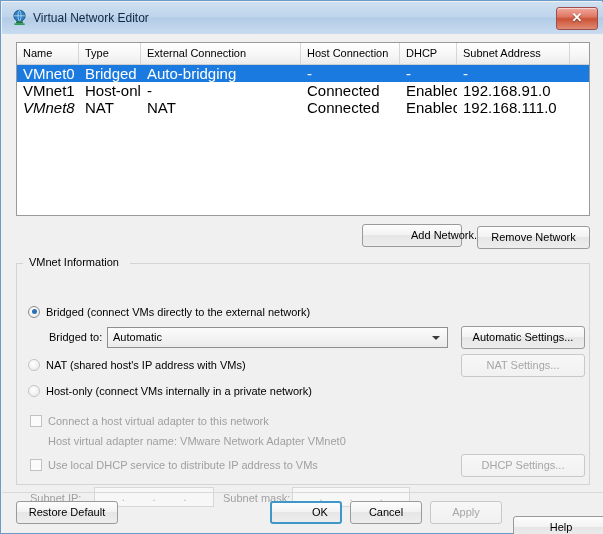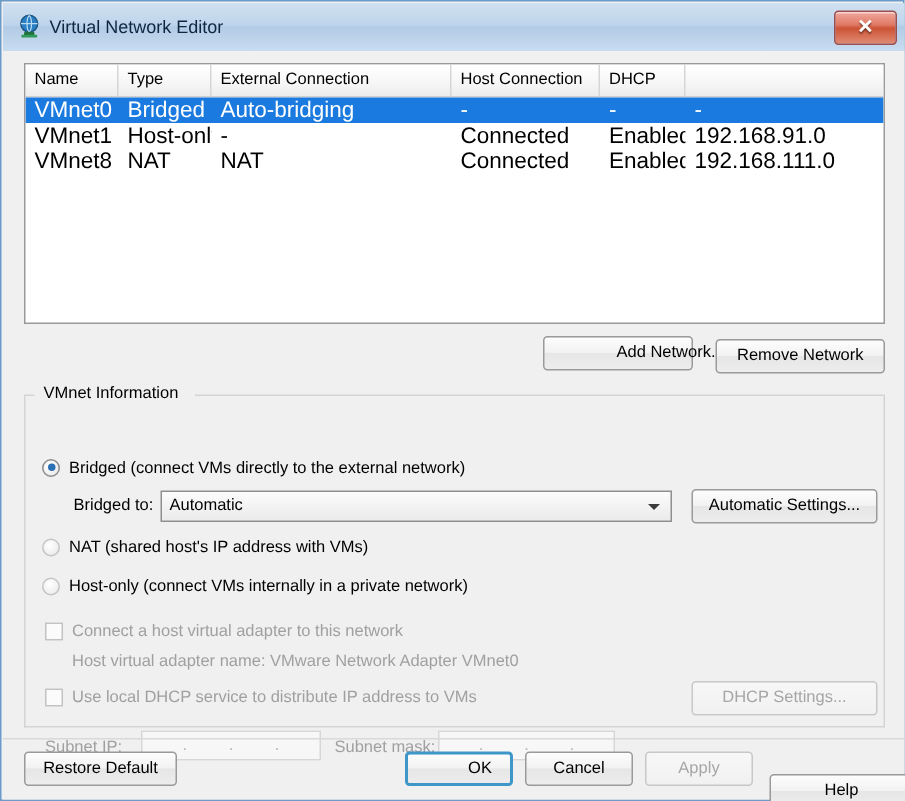--- a/index.html
+++ b/index.html
@@ -307,40 +307,41 @@
 
   <div id="client">
 
     <div id="net-list">
       <div id="list-header">
           <div class="hcell" style="left: 0px; width: 62px;">Name</div>
           <div class="hcell" style="left: 62px; width: 62px;">Type</div>
           <div class="hcell" style="left: 124px; width: 160px;">External Connection</div>
           <div class="hcell" style="left: 284px; width: 99px;">Host Connection</div>
           <div class="hcell" style="left: 383px; width: 57px;">DHCP</div>
+          <div class="hcell" style="left: 440px; width: 113px;">Subnet Address</div>
         </div>
       <div id="list-body">
           <div class="row selected">
             <div class="cell" style="left: 0px; width: 62px;">VMnet0</div>
             <div class="cell" style="left: 62px; width: 62px;">Bridged</div>
             <div class="cell" style="left: 124px; width: 160px;">Auto-bridging</div>
             <div class="cell" style="left: 284px; width: 99px;">-</div>
             <div class="cell" style="left: 383px; width: 57px;">-</div>
             <div class="cell" style="left: 440px; width: 113px;">-</div>
           </div>
           <div class="row">
             <div class="cell" style="left: 0px; width: 62px;">VMnet1</div>
             <div class="cell" style="left: 62px; width: 62px;">Host-only</div>
             <div class="cell" style="left: 124px; width: 160px;">-</div>
             <div class="cell" style="left: 284px; width: 99px;">Connected</div>
             <div class="cell" style="left: 383px; width: 57px;">Enabled</div>
             <div class="cell" style="left: 440px; width: 113px;">192.168.91.0</div>
           </div>
           <div class="row">
-            <div class="cell" style="left: 0px; width: 62px;">VMnet8</div>
+            <div class="cell" style="left: 0px; width: 62px; font-style: italic;">VMnet8</div>
             <div class="cell" style="left: 62px; width: 62px;">NAT</div>
             <div class="cell" style="left: 124px; width: 160px;">NAT</div>
             <div class="cell" style="left: 284px; width: 99px;">Connected</div>
             <div class="cell" style="left: 383px; width: 57px;">Enabled</div>
             <div class="cell" style="left: 440px; width: 113px;">192.168.111.0</div>
           </div>
         </div>
     </div>
 
     <div class="btn" id="add-network">Add Network...</div>
@@ -359,20 +360,21 @@
     <div id="combo">
       <span id="combo-value">Automatic</span>
       <span id="combo-arrow"></span>
     </div>
     <div class="btn" style="left:459px; top:292px; width:124px;">Automatic Settings...</div>
 
     <div class="opt" style="left:26px; top:323px;">
       <span class="radio off"></span>
       <span class="opt-label">NAT (shared host's IP address with VMs)</span>
     </div>
+    <div class="btn disabled" style="left:459px; top:320px; width:124px;">NAT Settings...</div>
 
     <div class="opt" style="left:26px; top:349px;">
       <span class="radio off"></span>
       <span class="opt-label">Host-only (connect VMs internally in a private network)</span>
     </div>
 
     <div class="opt disabled" style="left:28px; top:379px;">
       <span class="checkbox"></span>
       <span class="opt-label">Connect a host virtual adapter to this network</span>
     </div>

